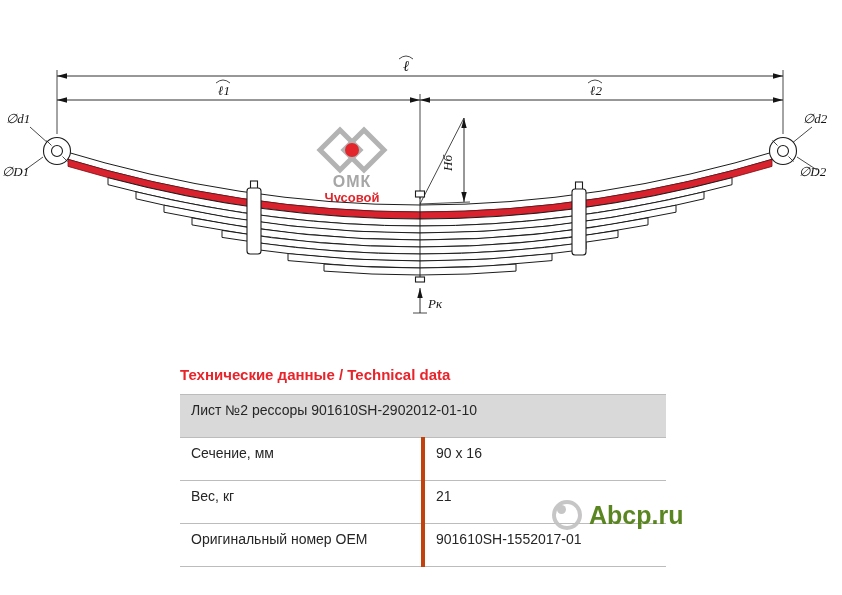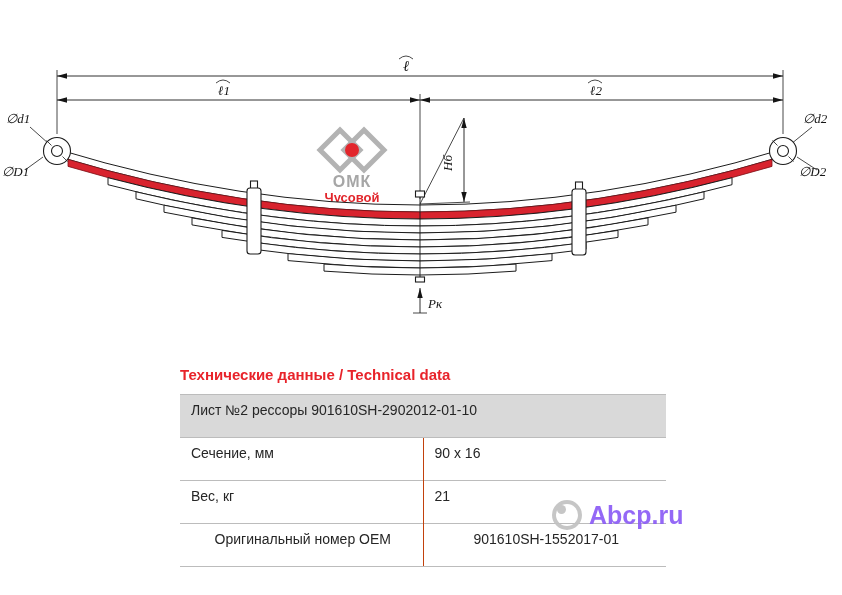--- a/index.html
+++ b/index.html
@@ -12,25 +12,25 @@
   .drawing .hw{fill:#ffffff;stroke:#1c1c1c;stroke-width:1.1;}
   .drawing text{font-family:"Liberation Serif",serif;font-style:italic;font-size:13px;fill:#141414;}
   .drawing text.big{font-size:15px;}
   .drawing .logo-shape{stroke:#b3b3b3;fill:none;}
   .drawing text.logo-grey{font-family:"Liberation Sans",sans-serif;font-style:normal;font-weight:bold;font-size:16px;fill:#a6a6a6;text-anchor:middle;letter-spacing:1px;}
   .drawing text.logo-red{font-family:"Liberation Sans",sans-serif;font-style:normal;font-weight:bold;font-size:13px;fill:#e2262c;text-anchor:middle;}
   .tech{position:absolute;left:180px;top:366px;width:486px;}
   .tech-title{color:#e8232a;font-weight:bold;font-size:15px;margin:0 0 11px 0;}
   .specs{width:100%;border-collapse:collapse;table-layout:fixed;font-size:14px;color:#262626;}
   .specs td{height:30px;padding:0 8px 12px 11px;border-top:1px solid #bcbcbc;vertical-align:middle;overflow:hidden;white-space:nowrap;}
-  .specs tr:last-child td{border-bottom:1px solid #bcbcbc;text-align:center;}
+  .specs tr:last-child td{border-bottom:1px solid #bcbcbc;}
   .specs tr.grey td{background:#d9d9d9;}
   .specs td.lbl{width:240px;}
-  .specs td.val{border-left:1px solid #c2410c;}
-  .watermark{position:absolute;left:552px;top:500px;display:flex;align-items:center;gap:7px;color:#8b5cf6;font-weight:bold;font-size:25px;opacity:0.92;pointer-events:none;}
+  .specs td.val{border-left:4px solid #c2410c;}
+  .watermark{position:absolute;left:552px;top:500px;display:flex;align-items:center;gap:7px;color:#4d7c0f;font-weight:bold;font-size:25px;opacity:0.92;pointer-events:none;}
   .wm-ring{width:22px;height:22px;border:4px solid #c2c2c2;border-radius:50%;position:relative;flex:0 0 auto;}
   .wm-ring::after{content:"";position:absolute;left:1px;top:1px;width:9px;height:9px;border-radius:50%;background:#c2c2c2;}
 </style>
 </head>
 <body>
 
 <svg class="drawing" width="842" height="360" viewBox="0 0 842 360">
   <defs>
     <marker id="arrE" markerUnits="userSpaceOnUse" markerWidth="11" markerHeight="8" refX="10" refY="4" orient="auto">
       <path d="M0,1.3 L10,4 L0,6.7 Z" fill="#141414"></path>

